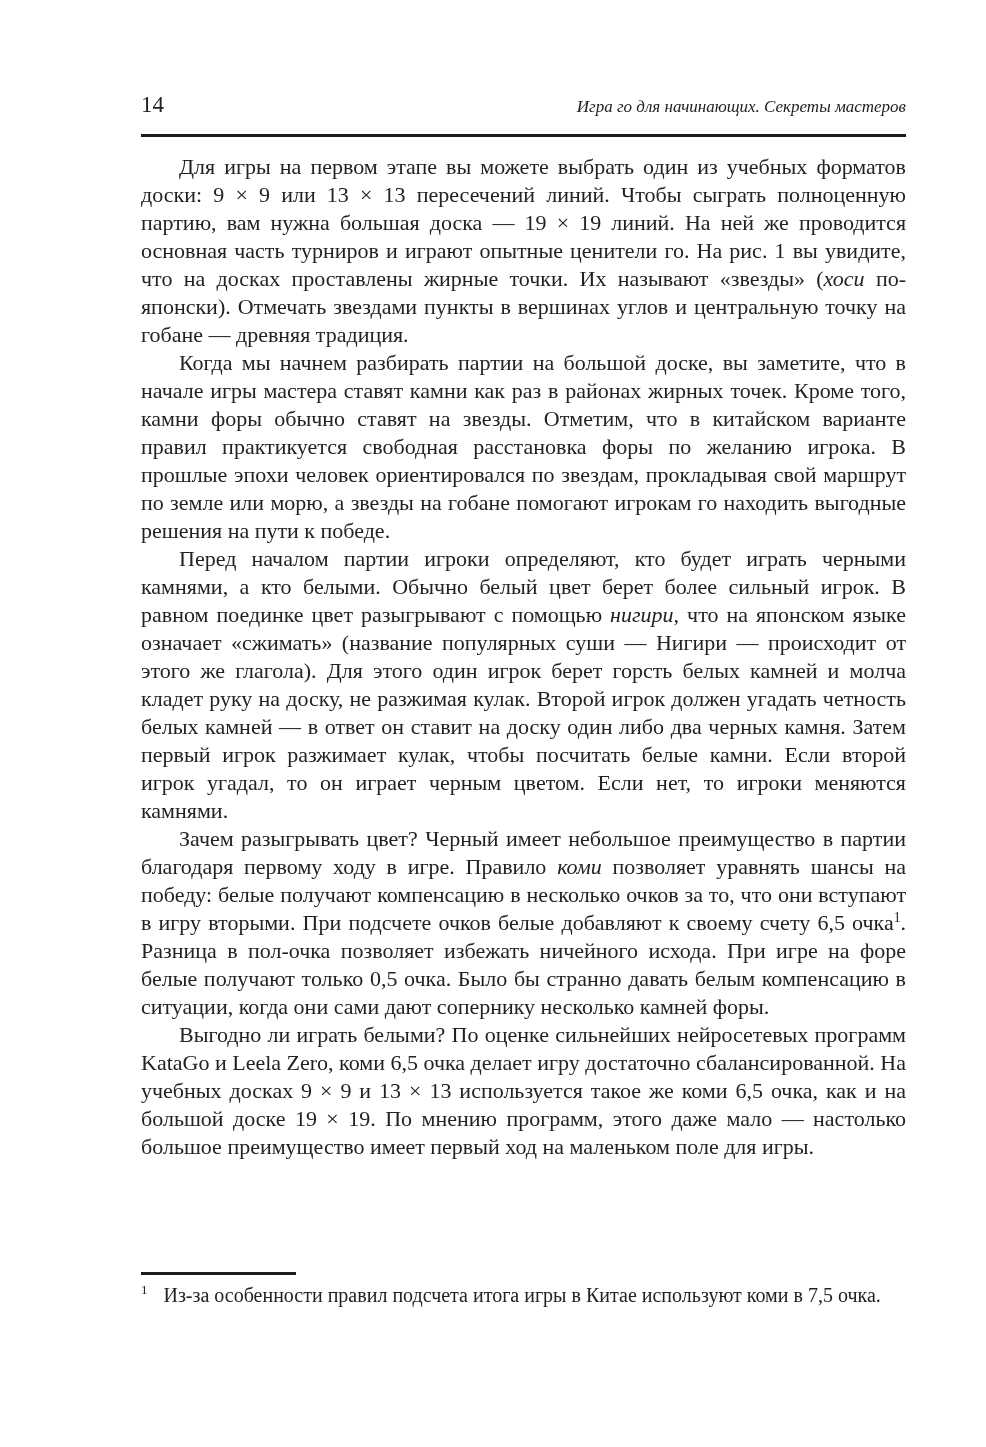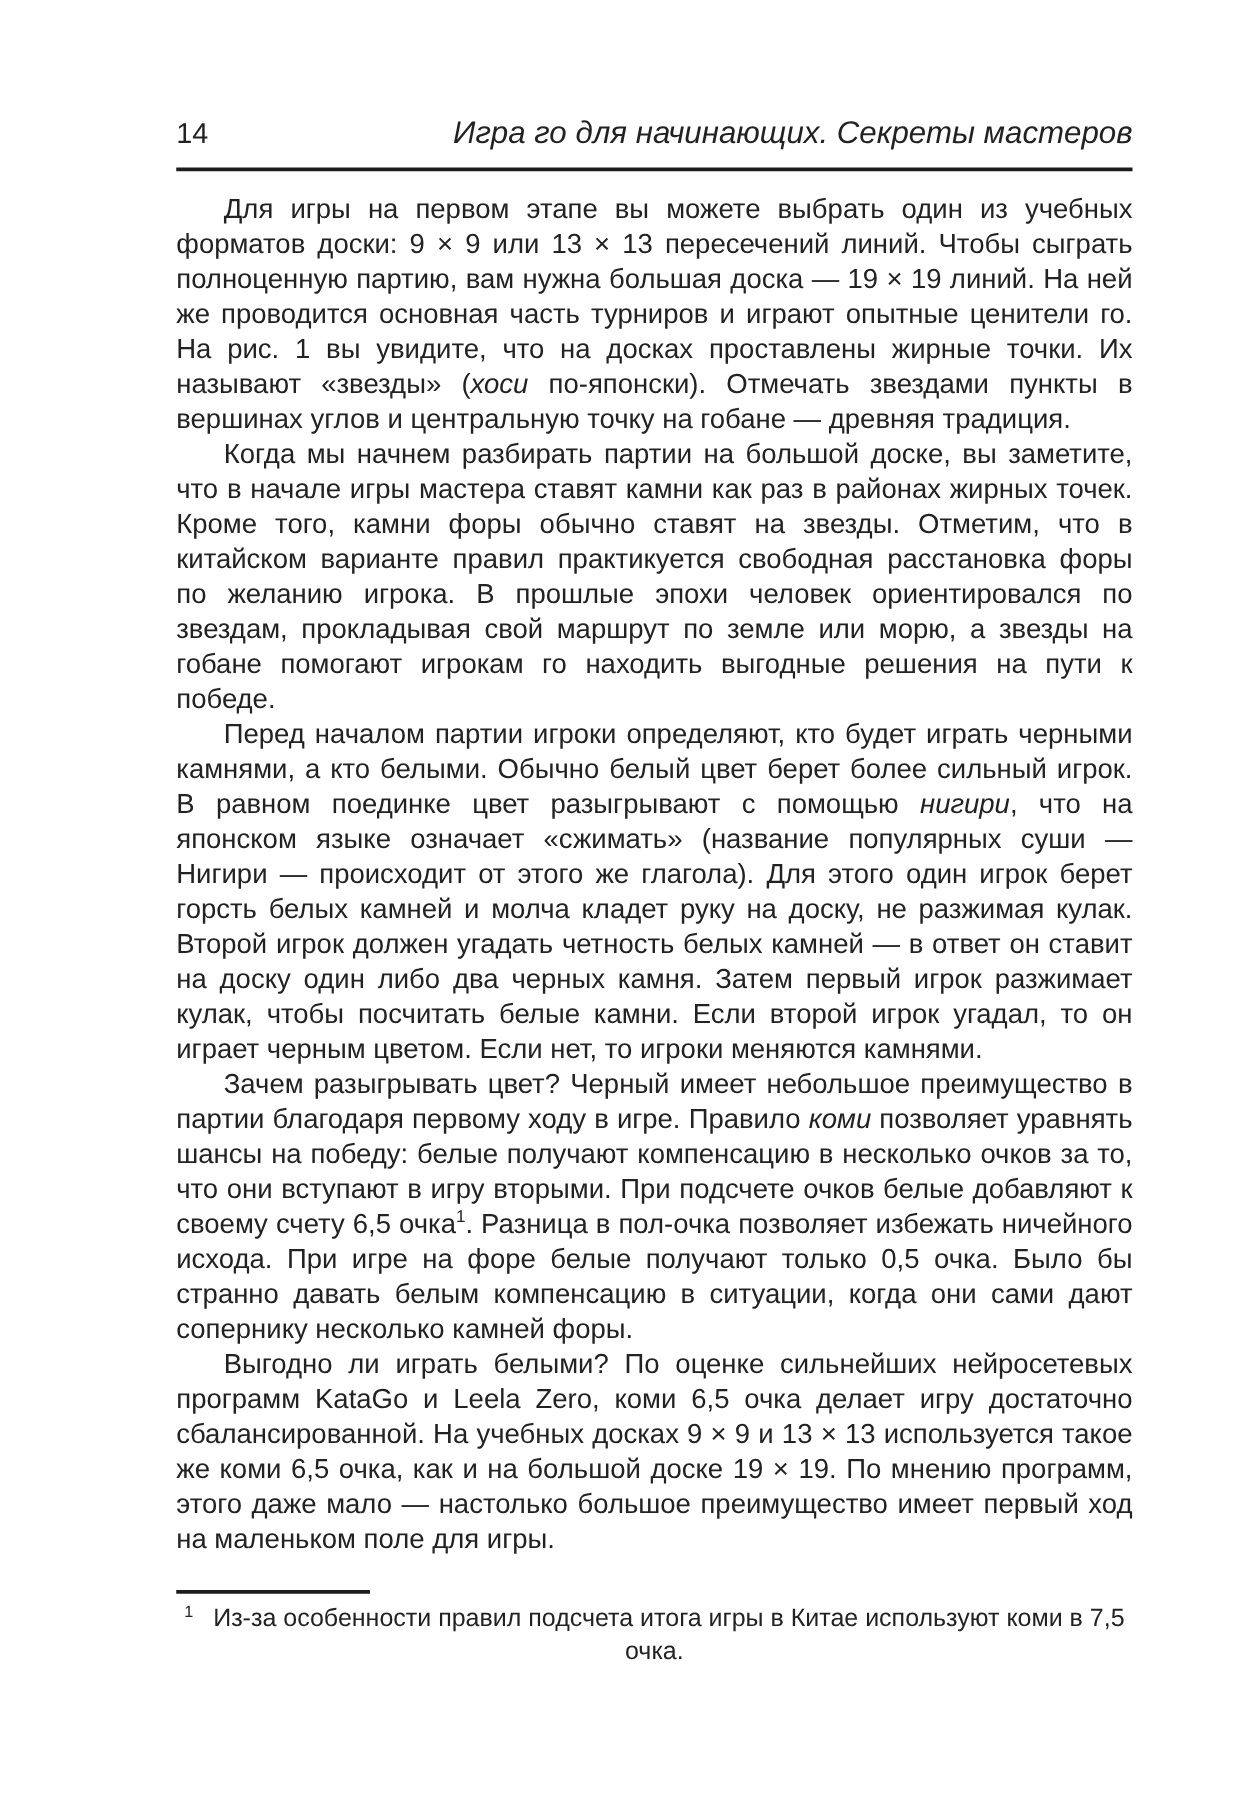--- a/index.html
+++ b/index.html
@@ -8,38 +8,38 @@
     --page-bg: #ffffff;
   }
   * { box-sizing: border-box; }
   html, body { margin: 0; padding: 0; background: #ffffff; }
   .page {
     position: relative;
     width: 950px;
     height: 1447px;
     background: var(--page-bg);
     color: var(--text-color);
-    font-family: Liberation Sans, sans-serif;
+    font-family: Liberation Serif, serif;
     overflow: hidden;
   }
   .header {
     position: absolute;
     top: 92px;
     left: 141px;
     width: 765px;
     display: flex;
     justify-content: space-between;
     align-items: baseline;
   }
   .page-number {
     font-size: 23px;
     font-style: normal;
   }
   .running-title {
-    font-size: 25px;
+    font-size: 17px;
     font-style: italic;
     text-align: right;
   }
   .header-rule {
     position: absolute;
     top: 134px;
     left: 141px;
     width: 765px;
     height: 3px;
     background: var(--rule-color);
@@ -71,21 +71,20 @@
   }
   .footnote-rule {
     width: 155px;
     height: 3px;
     background: var(--rule-color);
     margin-bottom: 7px;
   }
   .footnote-line {
     font-size: 20px;
     line-height: 26px;
-    text-align: center;
   }
   .footnote-marker {
     font-size: 13px;
     vertical-align: super;
     line-height: 0;
   }
   .footnote-body {
     margin-left: 16px;
   }
 </style>

